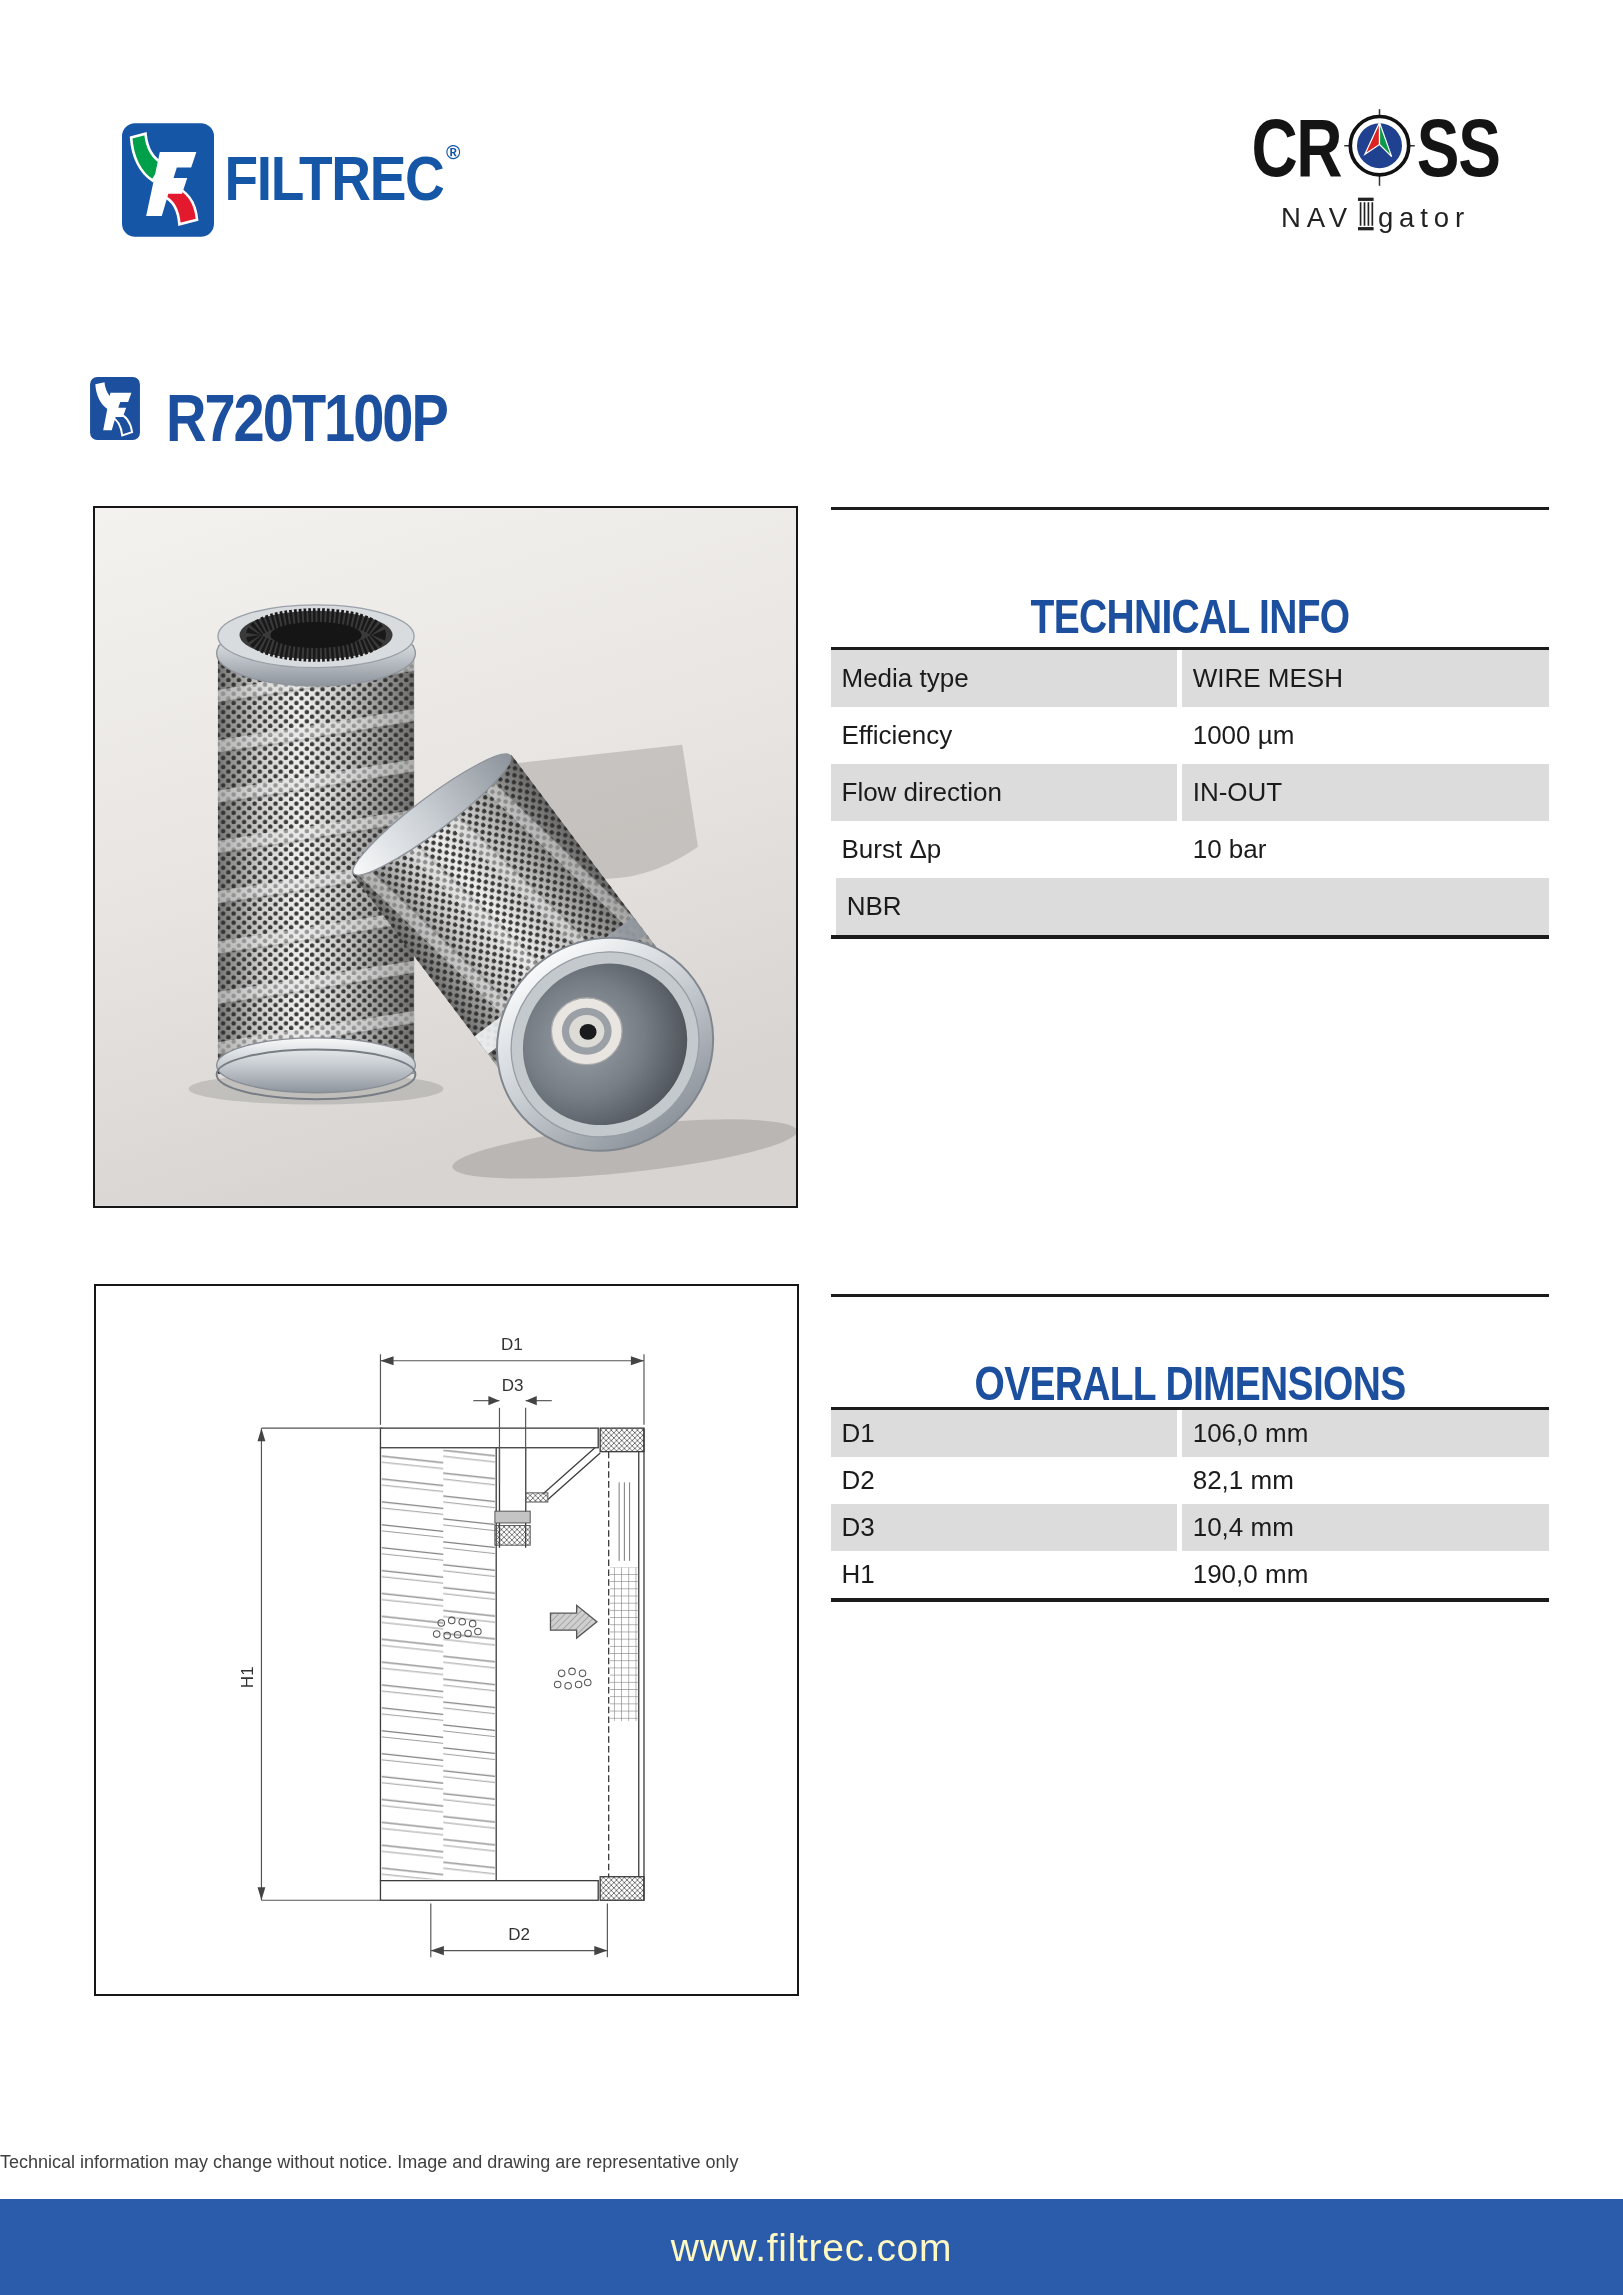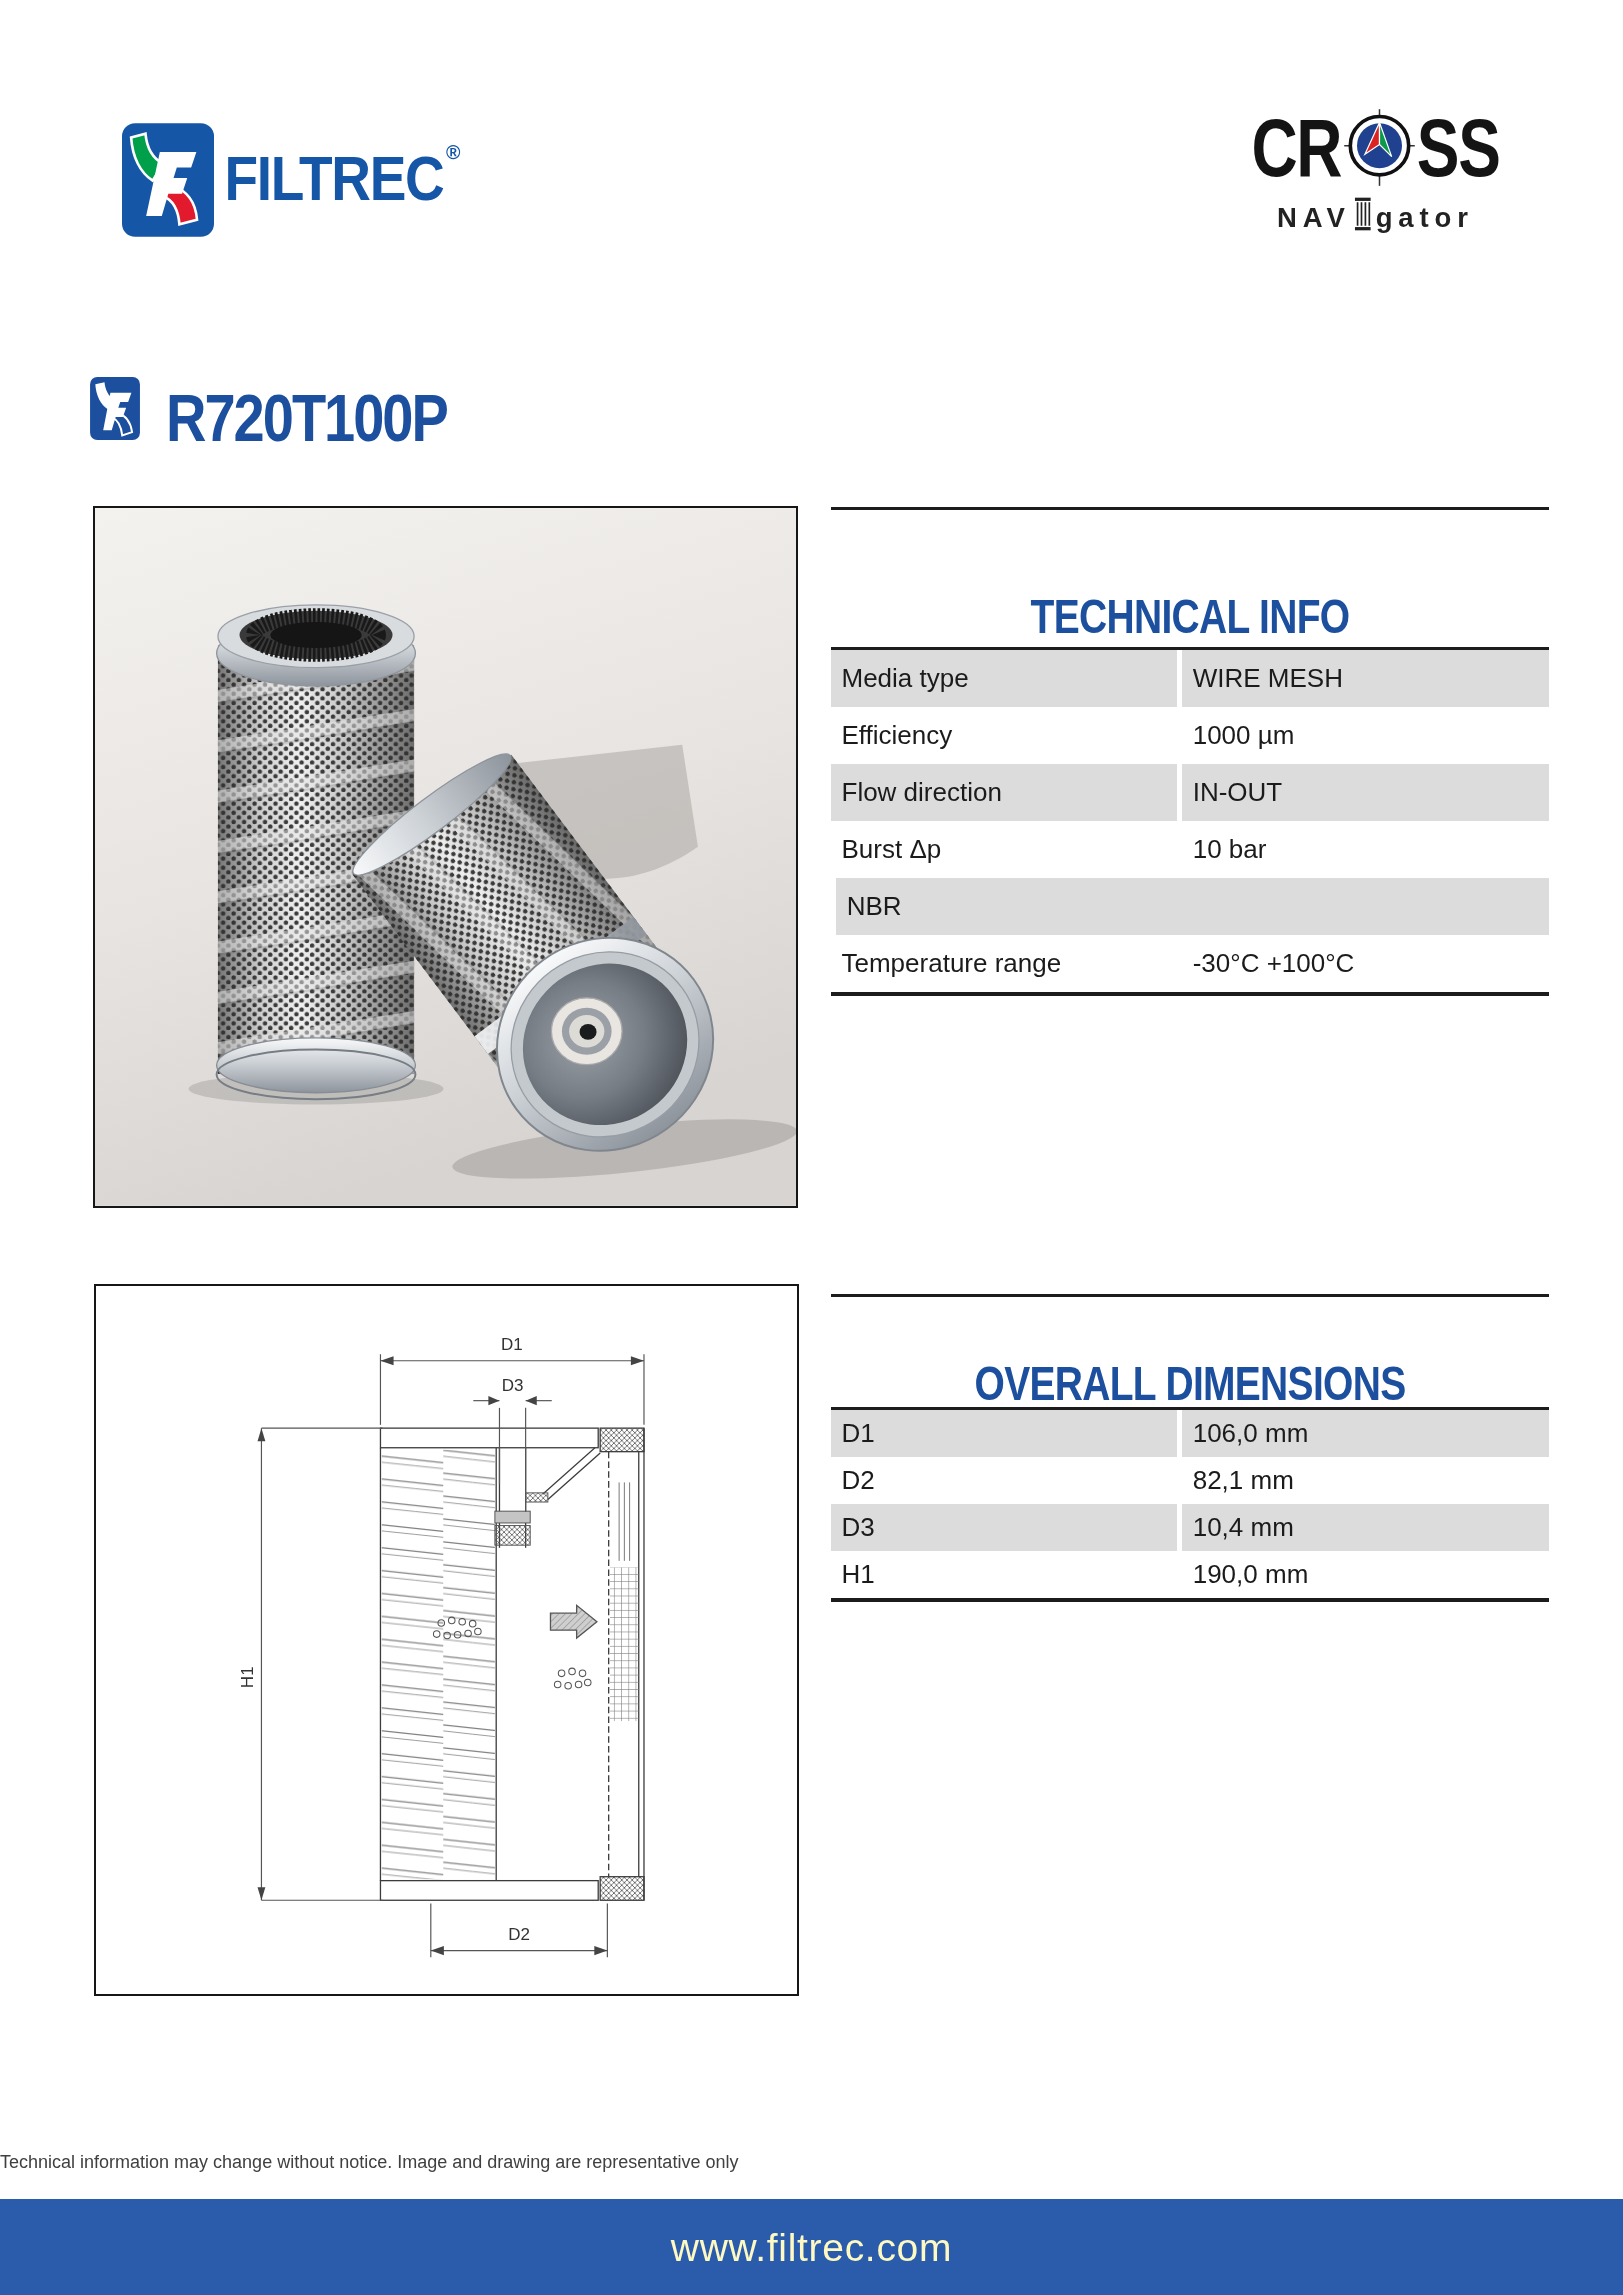--- a/index.html
+++ b/index.html
@@ -12,21 +12,21 @@
   .brand{left:122px;top:123px;display:flex;align-items:flex-start;}
   .brand-word{font-size:55px;font-weight:bold;color:#1556a7;letter-spacing:-1.3px;line-height:1;
               margin-left:10.5px;margin-top:25px;transform:scaleY(1.14);transform-origin:center top;}
   .brand-reg{font-size:19.6px;font-weight:bold;color:#1556a7;margin-top:18.3px;margin-left:2.6px;}
   .cross{left:1225px;top:103px;width:301px;}
   .cross-r1{display:flex;justify-content:center;align-items:center;height:89px;}
   .cross-r1 .ctxt{font-size:64px;font-weight:bold;color:#141414;letter-spacing:-1.3px;line-height:1;
                   display:inline-block;transform:scaleY(1.28);transform-origin:center;}
   .cross-r2{display:flex;justify-content:center;align-items:flex-end;margin-top:5.2px;
             font-size:27.5px;color:#222;letter-spacing:5.9px;line-height:1;}
-  .cross-r2 .ctxt{display:inline-block;font-weight:bold;}
+  .cross-r2 .ctxt{display:inline-block;}
 
   
   .title-row{left:90px;top:377px;display:flex;}
   .product-code{font-size:56px;font-weight:bold;color:#1c4f9e;letter-spacing:-2px;line-height:1;
                 margin:9.2px 0 0 26px;transform:scaleY(1.18);transform-origin:left top;}
 
   
   .photo-box{left:93px;top:506px;width:701px;height:698px;border:2px solid #161616;}
   .drawing-box{left:94px;top:1284px;width:701px;height:708px;border:2px solid #161616;}
 
@@ -224,25 +224,20 @@
             <div class="tlabel">Burst Δp</div>
             <div class="tgap"></div>
             <div class="tvalue">10 bar</div>
           </div>
 
           <div class="trow alt">
             <div class="tgap"></div>
             <div class="tvalue">NBR</div>
           </div>
 
-          <div class="trow">
-            <div class="tlabel">Temperature range</div>
-            <div class="tgap"></div>
-            <div class="tvalue">-30°C +100°C</div>
-          </div>
         </div>
       <div class="rule"></div>
     </div>
   </section>
 
   <div class="abs drawing-box">
     <svg width="701" height="708" viewBox="0 0 1072 1082">
       <defs>
         <pattern id="pleats" width="177" height="35" patternUnits="userSpaceOnUse">
           <path d="M0,6 C60,13 120,19 177,25" fill="none" stroke="#808080" stroke-width="2"></path>

